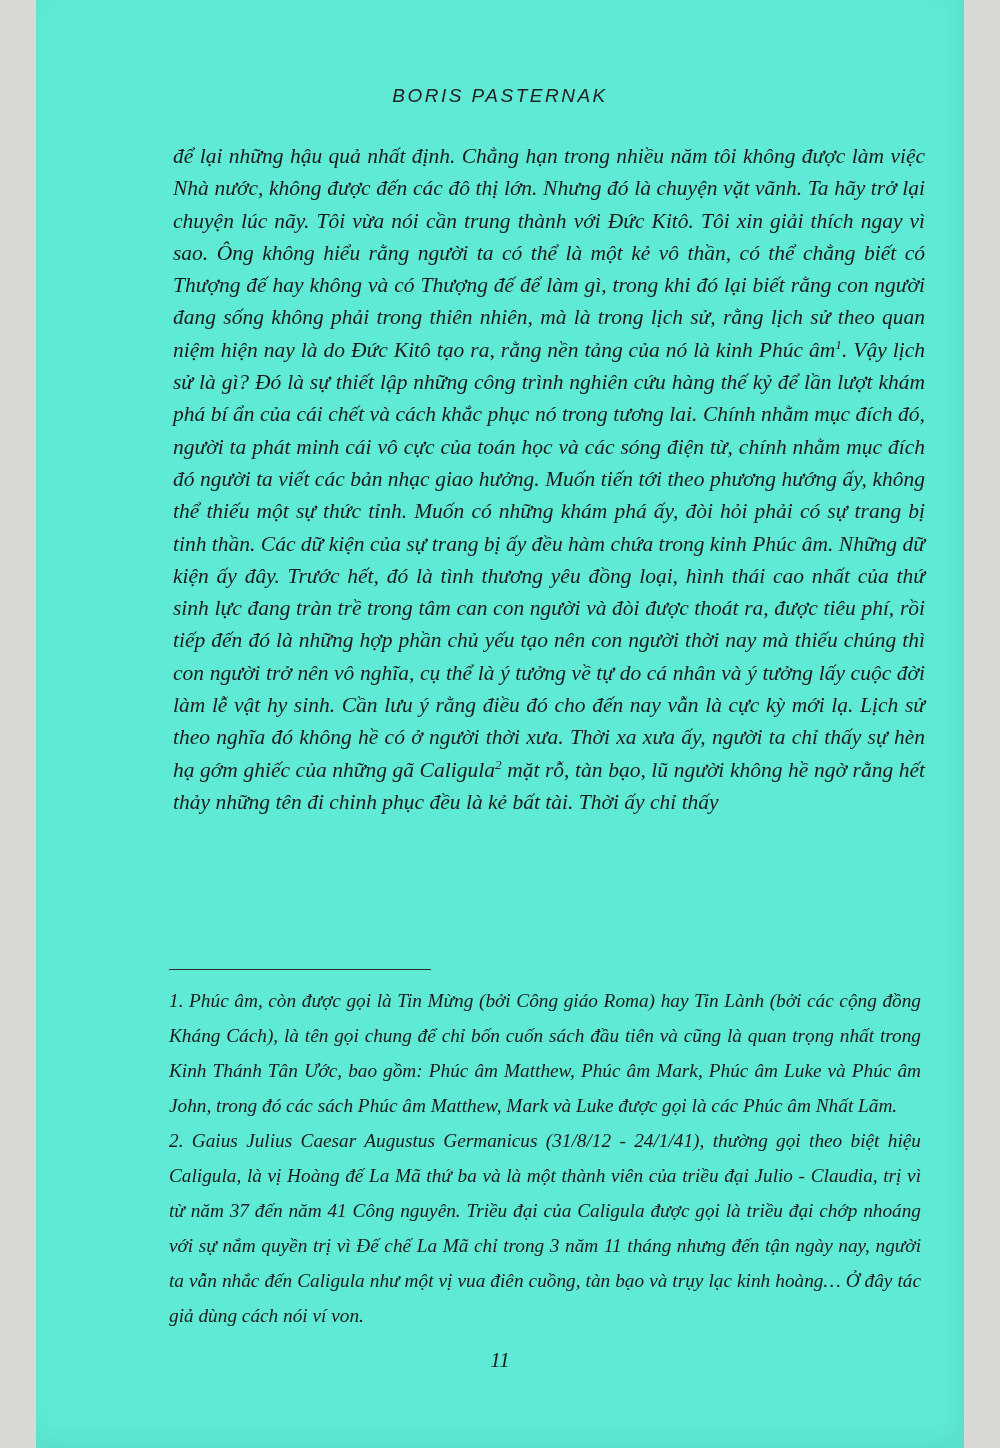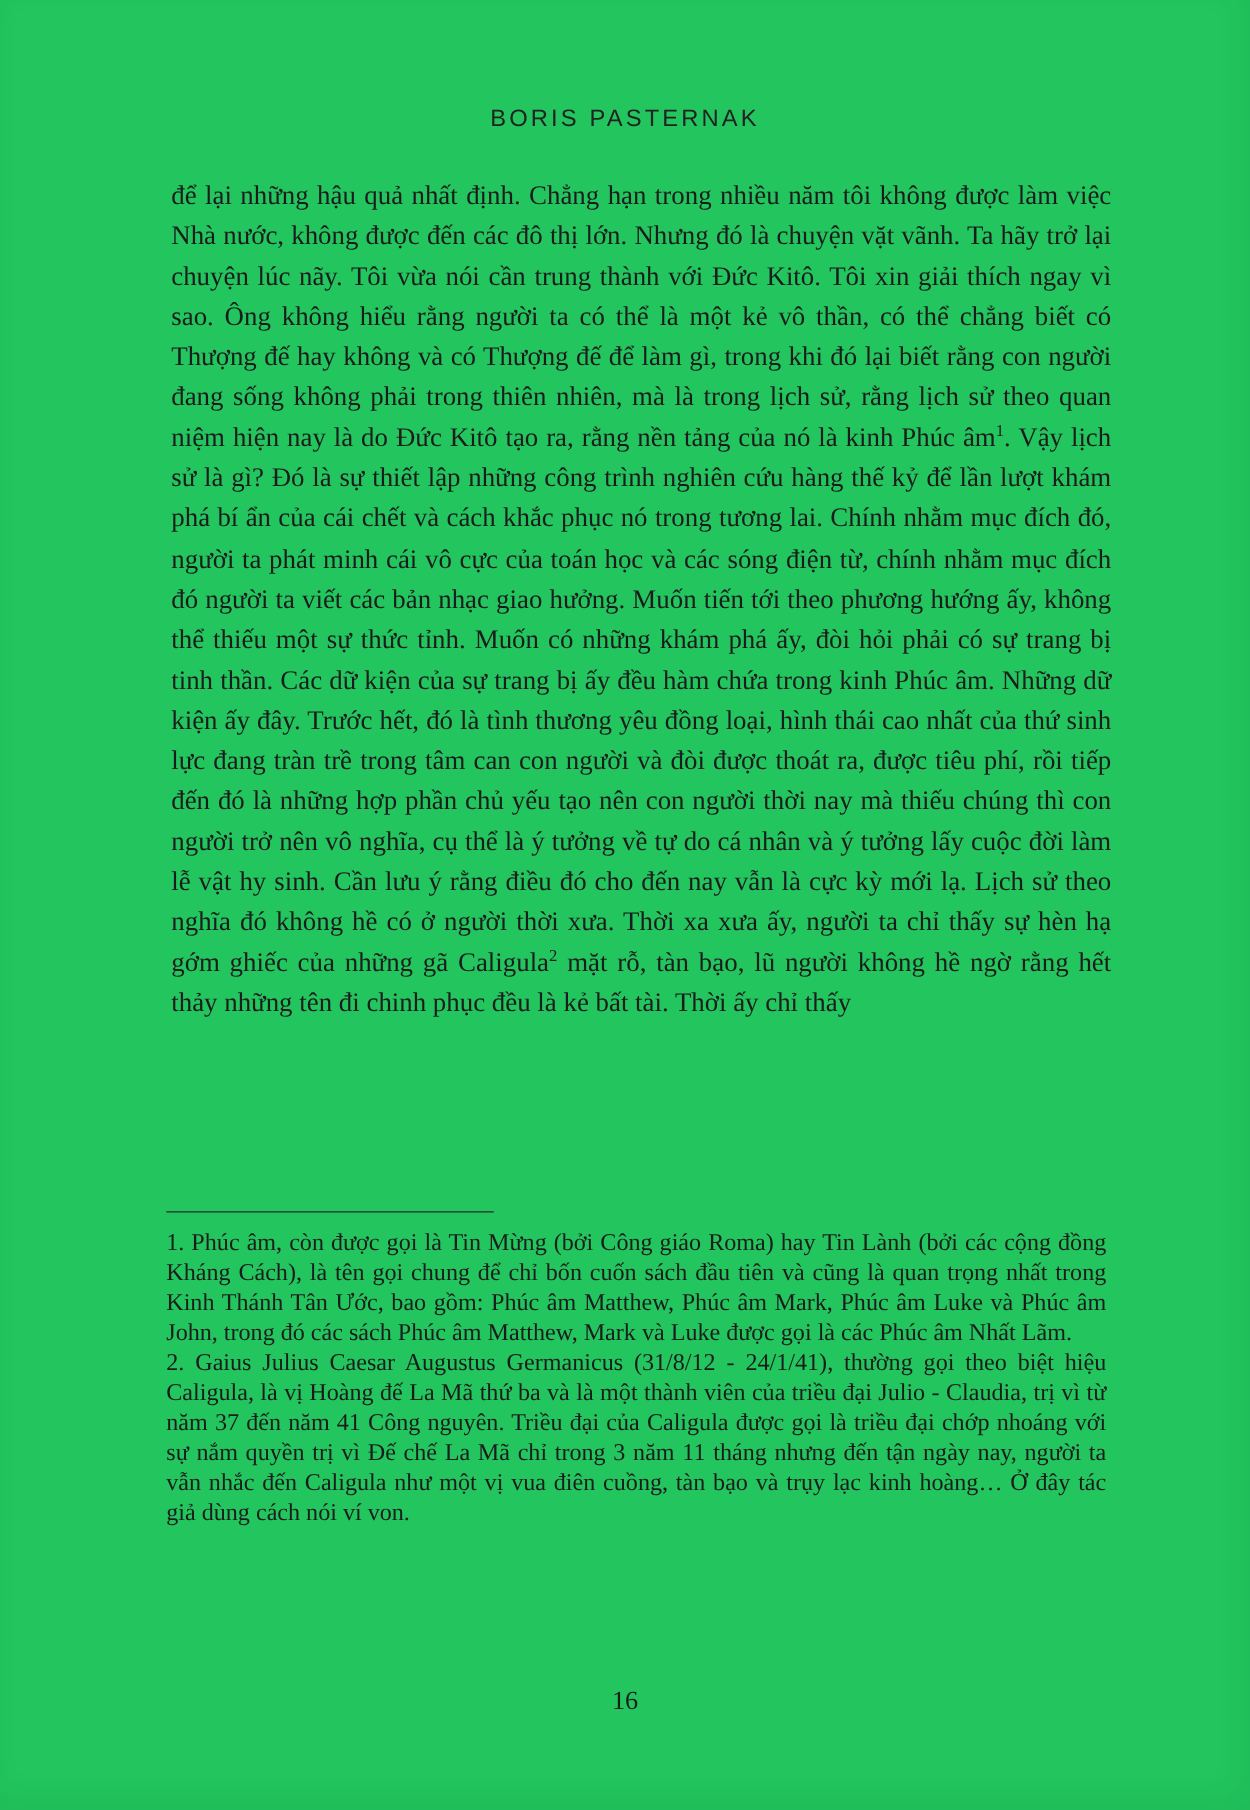--- a/index.html
+++ b/index.html
@@ -3,28 +3,29 @@
 <meta charset="utf-8">
 <title>Boris Pasternak — trang 16</title>
 <style>
   html, body {
     margin: 0;
     padding: 0;
     background: #d8d8d4;
   }
   .page {
     position: relative;
-    width: 1000px;
+    width: 928px;
     height: 1448px;
     margin: 0 auto;
-    background: #22c55e;
+    background: #5eead4;
     color: #1e1e1e;
     font-family: "Liberation Serif", "DejaVu Serif", serif;
     box-shadow: inset -6px -10px 24px rgba(0,0,0,0.05);
     overflow: hidden;
+    font-style: italic;
   }
   .running-header {
     position: absolute;
     top: 85px;
     left: 0;
     right: 0;
     text-align: center;
     font-family: "Liberation Sans", sans-serif;
     font-size: 19px;
     letter-spacing: 2.5px;
@@ -53,21 +54,21 @@
     width: 262px;
     height: 0;
     border-top: 1.5px solid #2a2a2a;
   }
   .footnotes {
     position: absolute;
     top: 983px;
     left: 133px;
     width: 752px;
     font-size: 19.3px;
-    line-height: 24px;
+    line-height: 35px;
     text-align: justify;
     color: #1c1c1c;
   }
   .footnotes p {
     margin: 0;
   }
   .page-number {
     position: absolute;
     top: 1348px;
     left: 0;
@@ -86,15 +87,15 @@
 
   <p class="body-text"><span>để lại những hậu quả nhất định. Chẳng hạn trong nhiều năm tôi không được làm việc Nhà nước, không được đến các đô thị lớn. Nhưng đó là chuyện vặt vãnh. Ta hãy trở lại chuyện lúc nãy. Tôi vừa nói cần trung thành với Đức Kitô. Tôi xin giải thích ngay vì sao. Ông không hiểu rằng người ta có thể là một kẻ vô thần, có thể chẳng biết có Thượng đế hay không và có Thượng đế để làm gì, trong khi đó lại biết rằng con người đang sống không phải trong thiên nhiên, mà là trong lịch sử, rằng lịch sử theo quan niệm hiện nay là do Đức Kitô tạo ra, rằng nền tảng của nó là kinh Phúc âm</span><sup>1</sup><span>. Vậy lịch sử là gì? Đó là sự thiết lập những công trình nghiên cứu hàng thế kỷ để lần lượt khám phá bí ẩn của cái chết và cách khắc phục nó trong tương lai. Chính nhằm mục đích đó, người ta phát minh cái vô cực của toán học và các sóng điện từ, chính nhằm mục đích đó người ta viết các bản nhạc giao hưởng. Muốn tiến tới theo phương hướng ấy, không thể thiếu một sự thức tỉnh. Muốn có những khám phá ấy, đòi hỏi phải có sự trang bị tinh thần. Các dữ kiện của sự trang bị ấy đều hàm chứa trong kinh Phúc âm. Những dữ kiện ấy đây. Trước hết, đó là tình thương yêu đồng loại, hình thái cao nhất của thứ sinh lực đang tràn trề trong tâm can con người và đòi được thoát ra, được tiêu phí, rồi tiếp đến đó là những hợp phần chủ yếu tạo nên con người thời nay mà thiếu chúng thì con người trở nên vô nghĩa, cụ thể là ý tưởng về tự do cá nhân và ý tưởng lấy cuộc đời làm lễ vật hy sinh. Cần lưu ý rằng điều đó cho đến nay vẫn là cực kỳ mới lạ. Lịch sử theo nghĩa đó không hề có ở người thời xưa. Thời xa xưa ấy, người ta chỉ thấy sự hèn hạ gớm ghiếc của những gã Caligula</span><sup>2</sup><span> mặt rỗ, tàn bạo, lũ người không hề ngờ rằng hết thảy những tên đi chinh phục đều là kẻ bất tài. Thời ấy chỉ thấy</span></p>
 
   <div class="footnote-rule"></div>
 
   <div class="footnotes">
     <p class="footnote">1. Phúc âm, còn được gọi là Tin Mừng (bởi Công giáo Roma) hay Tin Lành (bởi các cộng đồng Kháng Cách), là tên gọi chung để chỉ bốn cuốn sách đầu tiên và cũng là quan trọng nhất trong Kinh Thánh Tân Ước, bao gồm: Phúc âm Matthew, Phúc âm Mark, Phúc âm Luke và Phúc âm John, trong đó các sách Phúc âm Matthew, Mark và Luke được gọi là các Phúc âm Nhất Lãm.</p>
     <p class="footnote">2. Gaius Julius Caesar Augustus Germanicus (31/8/12 - 24/1/41), thường gọi theo biệt hiệu Caligula, là vị Hoàng đế La Mã thứ ba và là một thành viên của triều đại Julio - Claudia, trị vì từ năm 37 đến năm 41 Công nguyên. Triều đại của Caligula được gọi là triều đại chớp nhoáng với sự nắm quyền trị vì Đế chế La Mã chỉ trong 3 năm 11 tháng nhưng đến tận ngày nay, người ta vẫn nhắc đến Caligula như một vị vua điên cuồng, tàn bạo và trụy lạc kinh hoàng… Ở đây tác giả dùng cách nói ví von.</p>
   </div>
 
-  <div class="page-number">16</div>
+  <div class="page-number">11</div>
 
 </div>
 
 </body></html>

